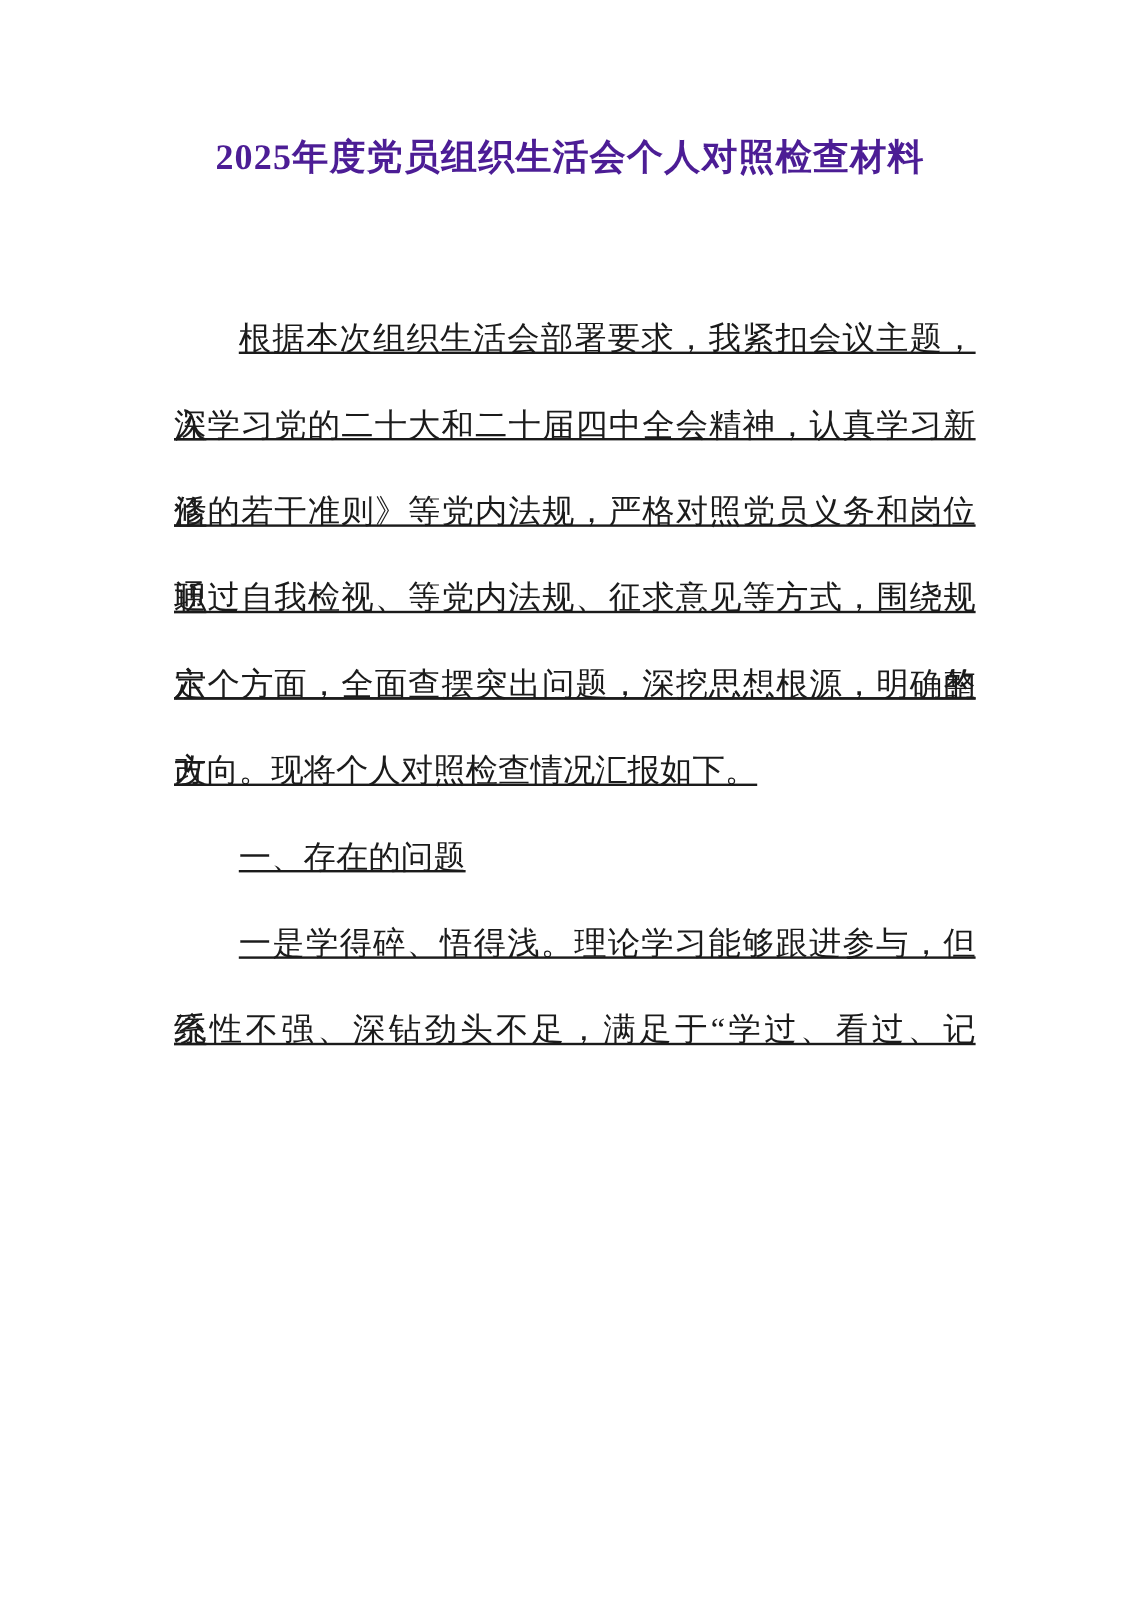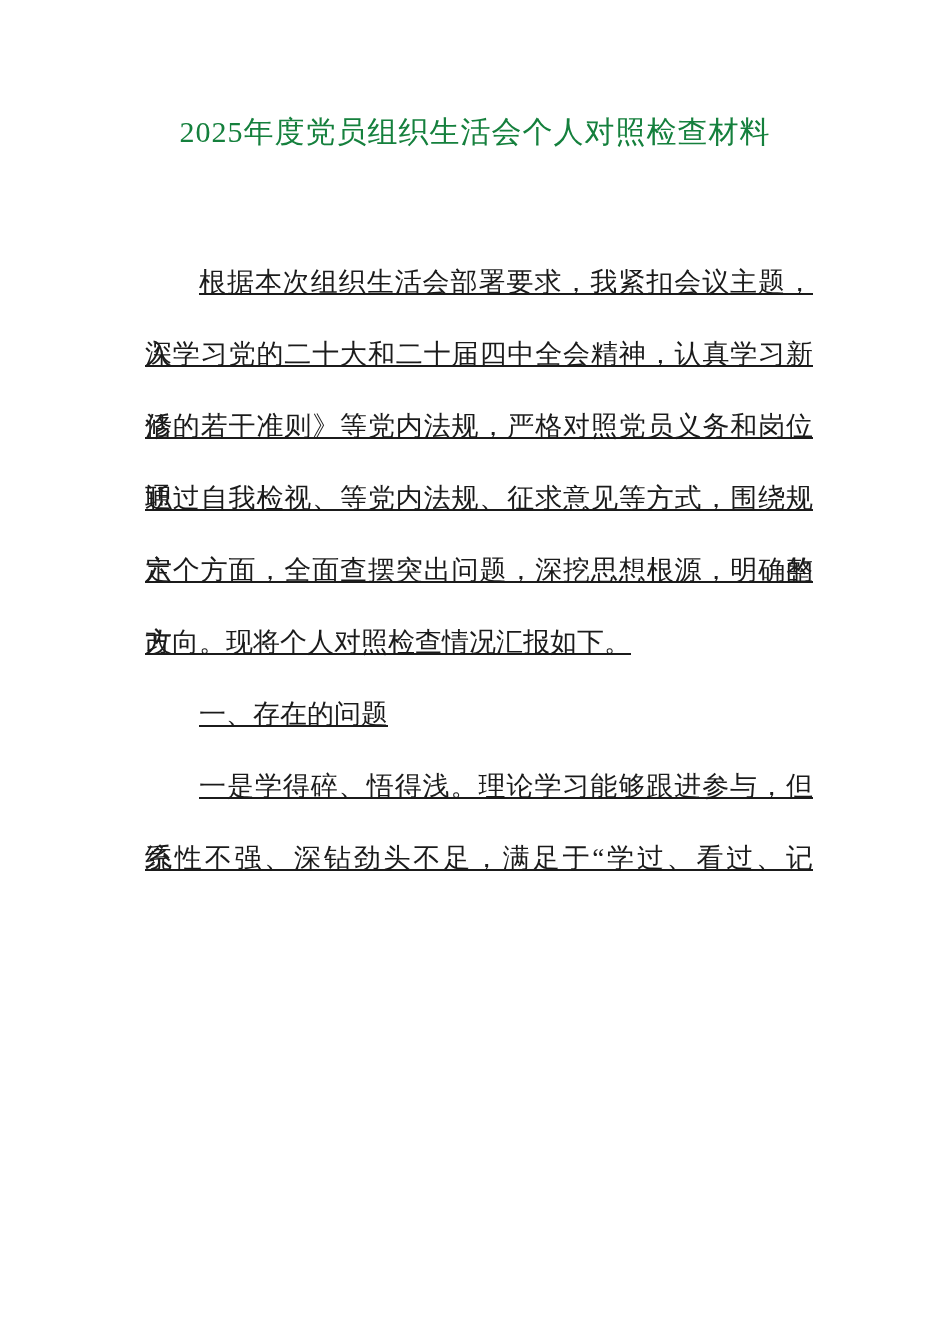--- a/index.html
+++ b/index.html
@@ -17,22 +17,22 @@
   }
   .doc-title {
     position: absolute;
     top: 112px;
     left: 0;
     width: 100%;
     margin: 0;
     text-align: center;
     font-size: 30px;
     line-height: 40px;
-    font-weight: normal;
-    color: #15803d;
+    font-weight: bold;
+    color: #4c1d95;
     letter-spacing: 1px;
   }
   .doc-body {
     position: absolute;
     top: 246px;
     left: 145px;
     width: 668px;
     font-size: 27px;
     line-height: 72px;
     color: #1b1b1b;

